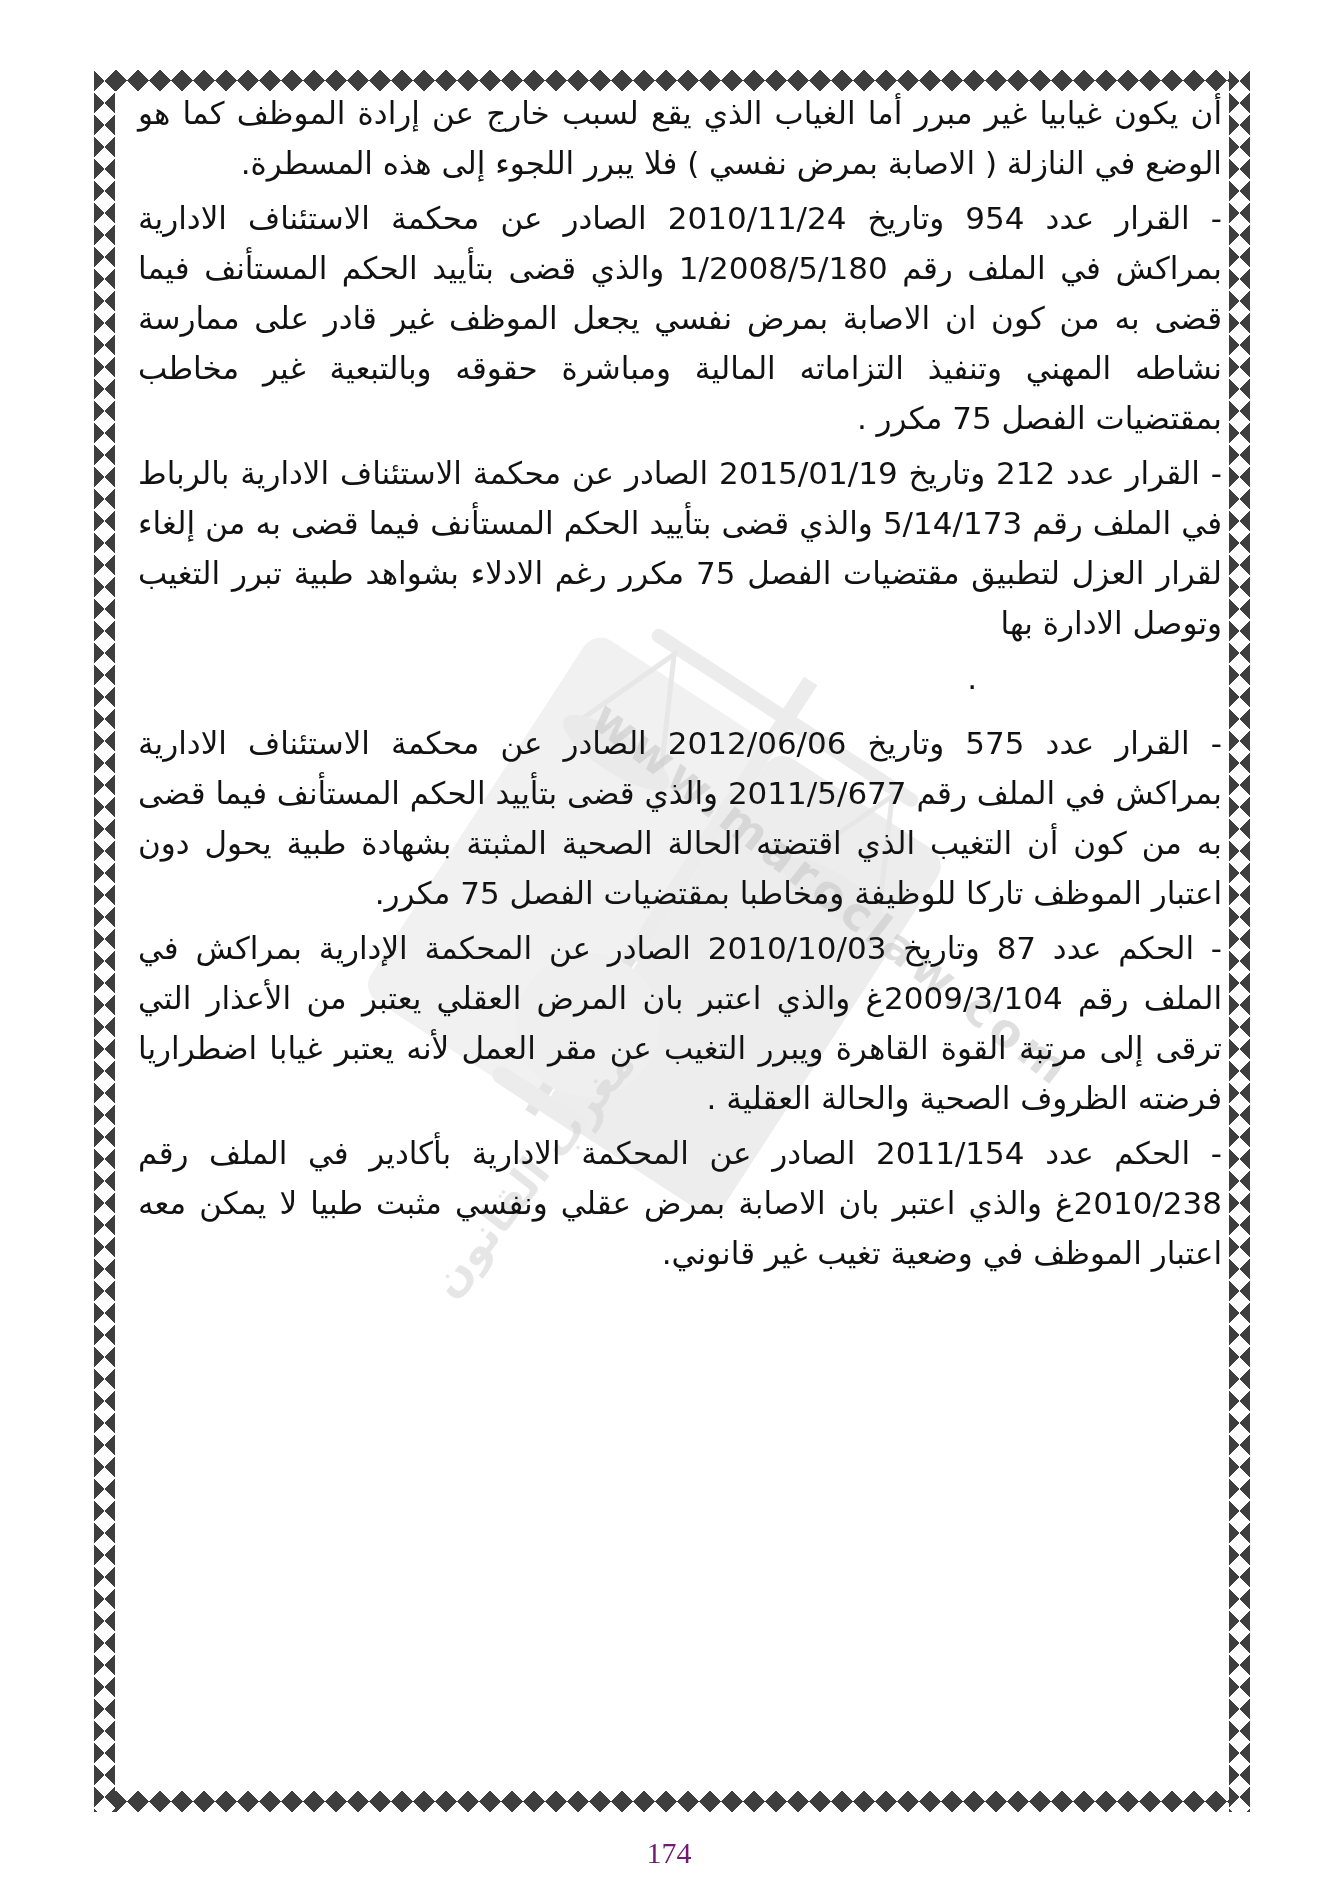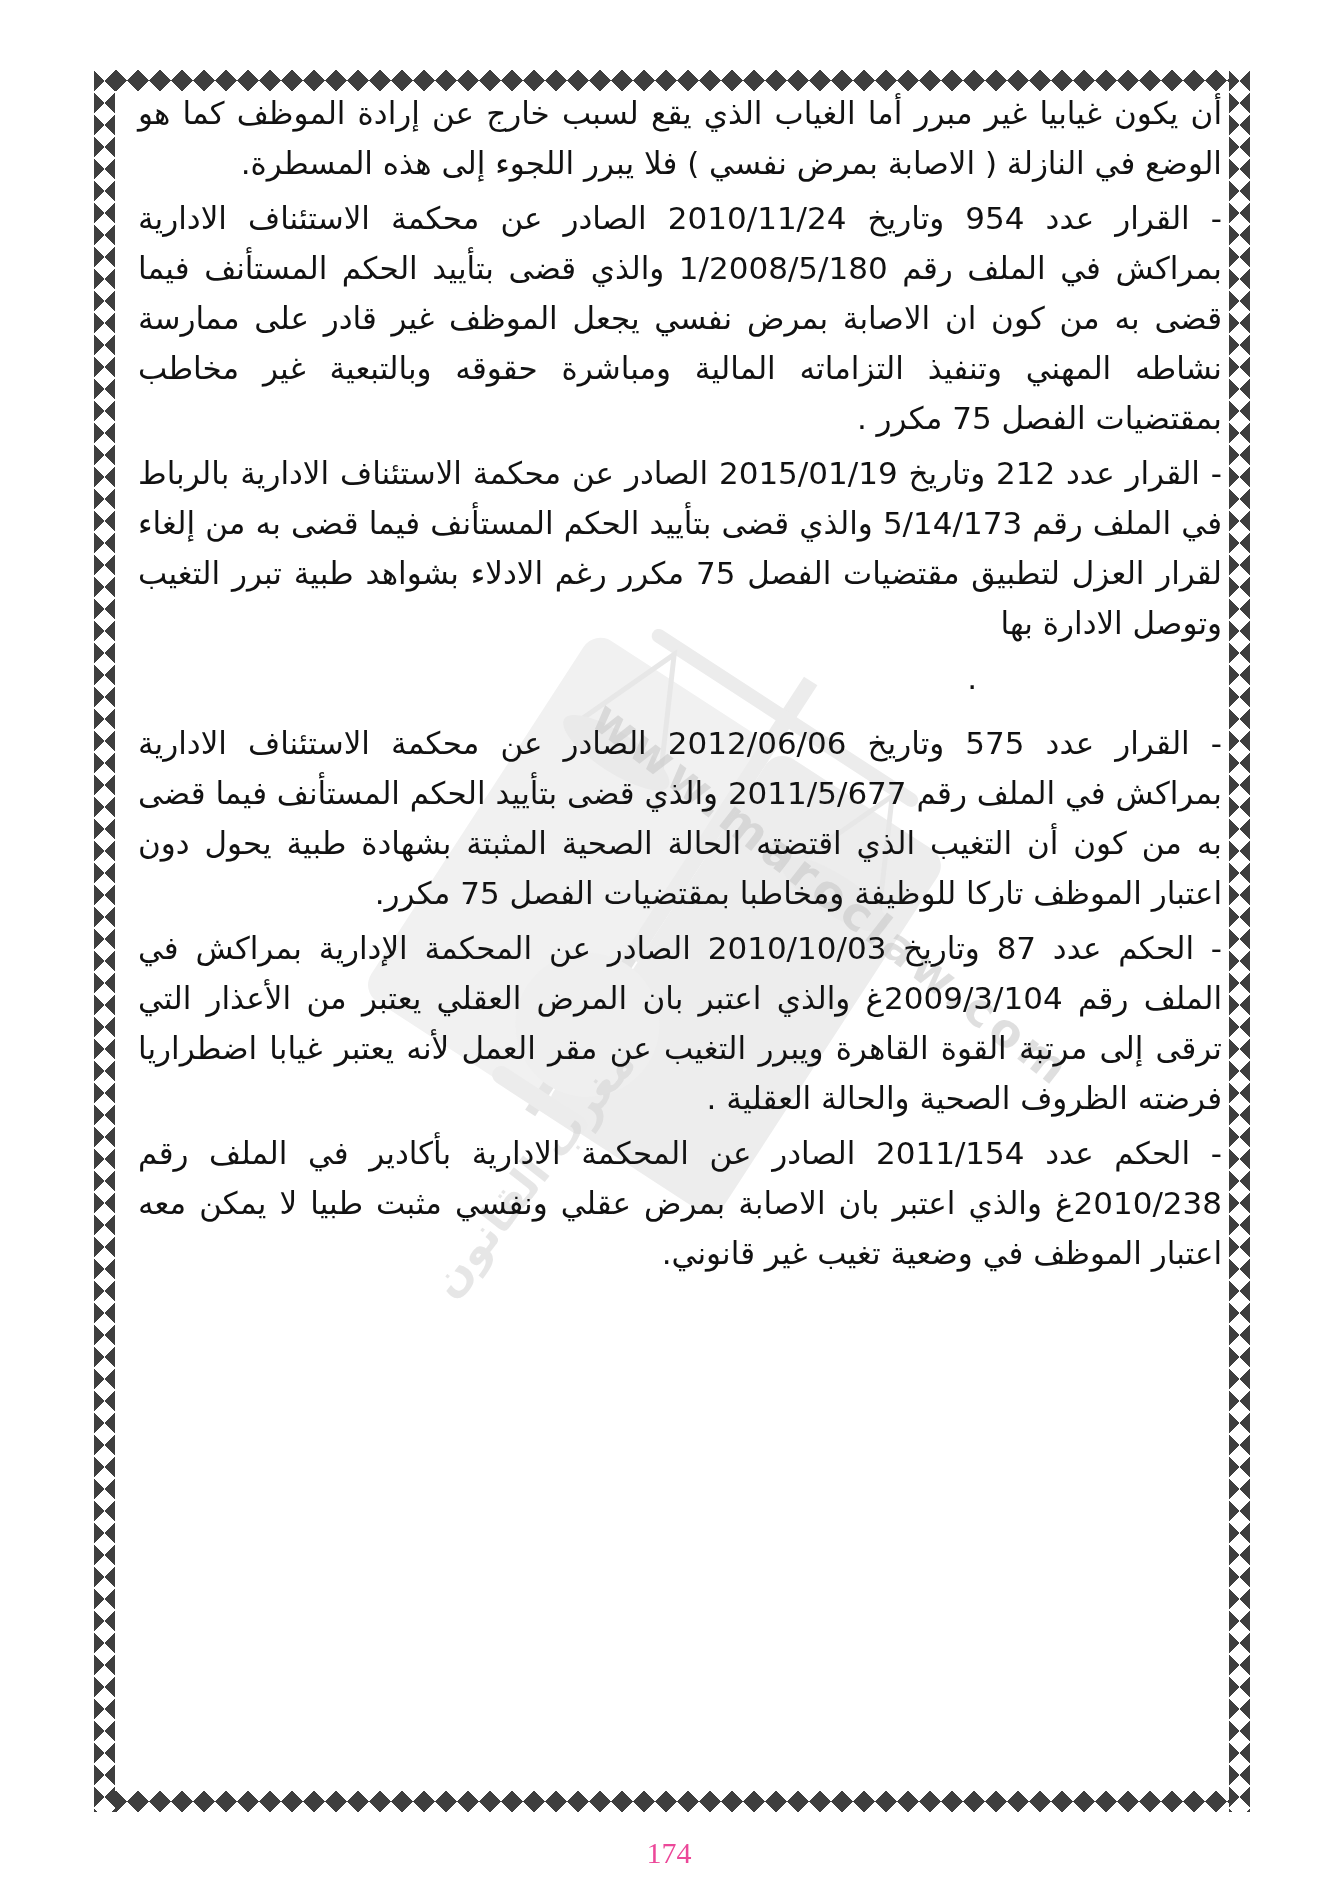--- a/index.html
+++ b/index.html
@@ -59,21 +59,21 @@
     z-index:2;
   }
   .content p{margin:0 0 5px 4px;}
   .content p.dot-line{padding-right:245px; margin-bottom:15px;}
 
   
   .page-number{
     position:absolute; left:0; top:1836px; width:1338px;
     text-align:center;
     font-family:"Liberation Serif",serif;
-    font-size:30px; color:#ec4899;
+    font-size:30px; color:#701a75;
     z-index:2;
   }
 </style>
 </head>
 <body>
 
 <div>
 
   <svg class="wm-logo" viewBox="0 0 700 780" aria-hidden="true">
     <g transform="rotate(33 350 390)">

